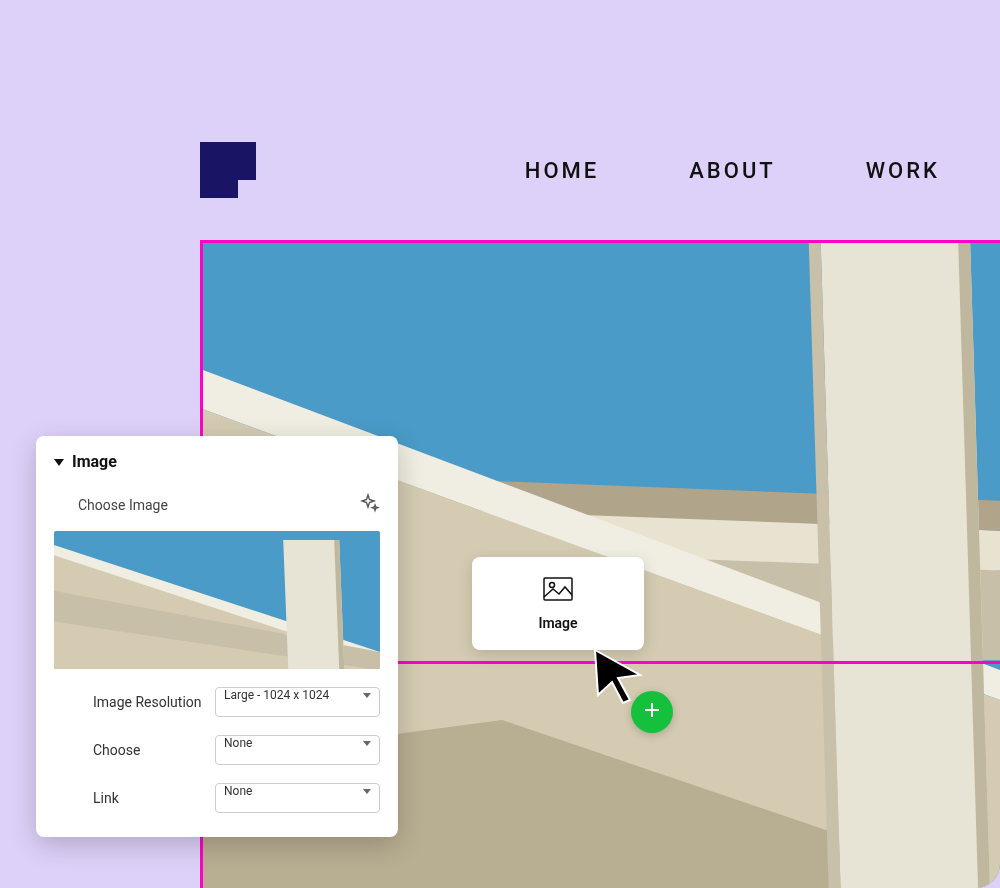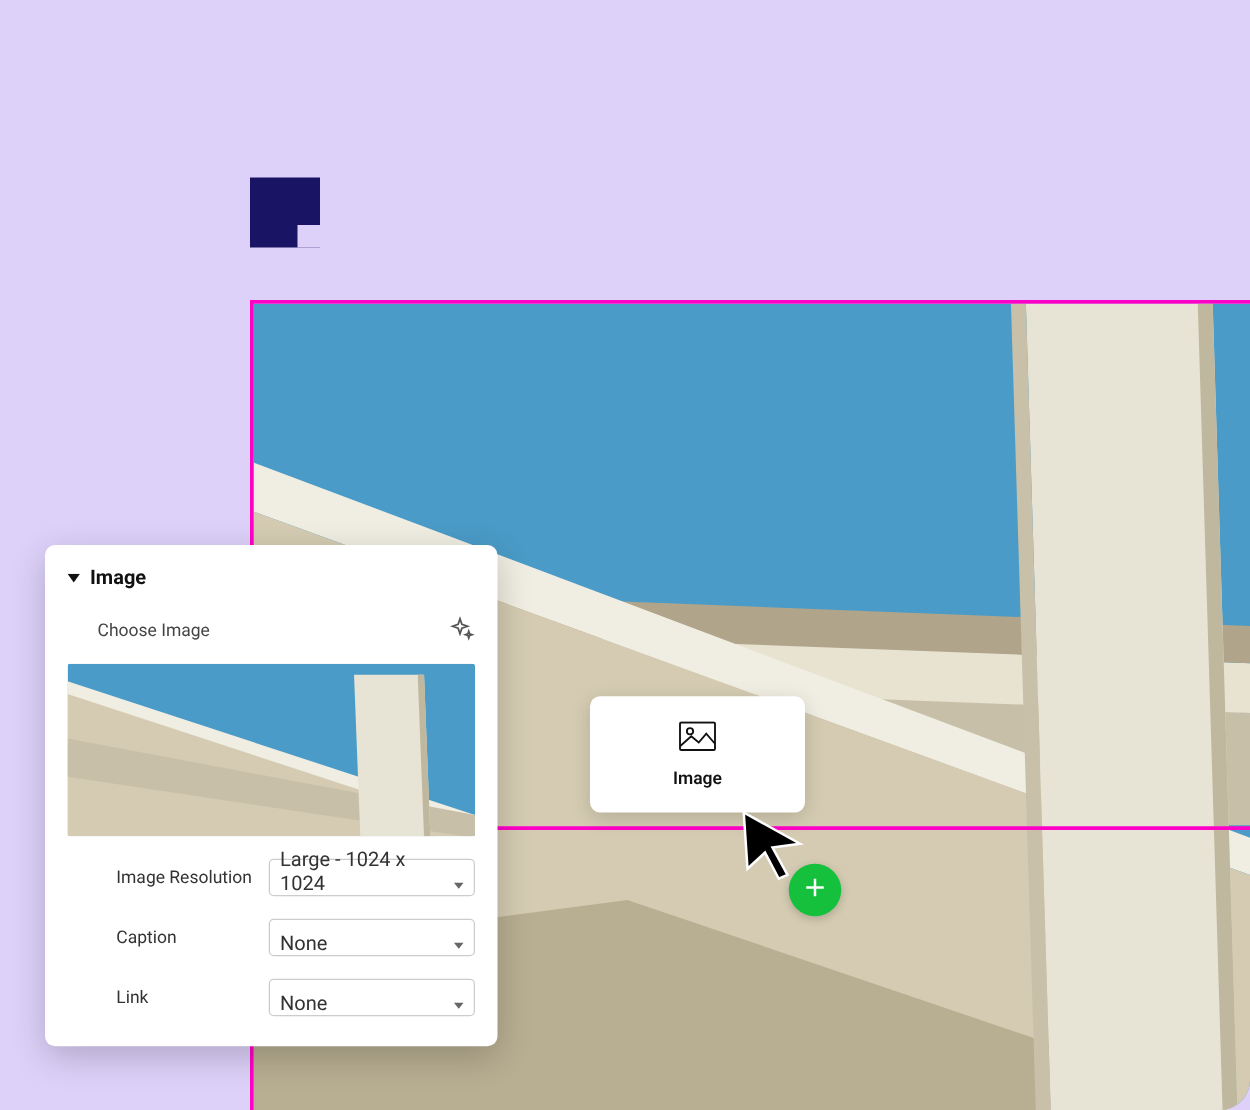--- a/index.html
+++ b/index.html
@@ -184,33 +184,38 @@
     color: #333;
     flex: 0 0 auto;
   }
   .select {
     width: 165px;
     height: 30px;
     border: 1px solid #ccc;
     border-radius: 4px;
     background: #fff;
     display: flex;
-    align-items: flex-end;
+    align-items: flex-start;
     justify-content: space-between;
     padding: 0 8px;
-    font-size: 16px;
+    font-size: 12px;
     color: #333;
     cursor: pointer;
   }
 </style>
 </head>
 <body>
 
 <div class="header">
   <div class="logo"></div>
+  <div class="nav">
+    <div class="nav-item">HOME</div>
+    <div class="nav-item">ABOUT</div>
+    <div class="nav-item">WORK</div>
+  </div>
 </div>
 
 <div class="canvas">
   <svg class="arch-svg" viewBox="0 0 800 650" preserveAspectRatio="xMidYMid slice">
     <rect width="800" height="650" fill="#4A9BC7"></rect>
     <polygon points="0,420 0,300 50,260 800,330 800,420" fill="#C8BFA8"></polygon>
     <polygon points="0,300 50,260 800,290 800,330" fill="#E8E2D0"></polygon>
     <polygon points="0,260 800,290 800,260 30,230" fill="#B0A58A"></polygon>
     <polygon points="-50,110 800,430 800,460 -50,150" fill="#F0EDE2"></polygon>
     <polygon points="-50,150 800,460 800,650 -50,650" fill="#D4CBB2"></polygon>
@@ -286,21 +291,21 @@
       <span>Large - 1024 x 1024</span>
       <span>
         <svg width="8" height="6" viewBox="0 0 8 6">
             <path d="M0 0 L8 0 L4 5 Z" fill="#666"></path>
           </svg>
       </span>
     </div>
   </div>
 
   <div class="form-row">
-    <span class="form-label">Caption</span>
+    <span class="form-label">Choose</span>
     <div class="select">
       <span>None</span>
       <span>
         <svg width="8" height="6" viewBox="0 0 8 6">
             <path d="M0 0 L8 0 L4 5 Z" fill="#666"></path>
           </svg>
       </span>
     </div>
   </div>
 

